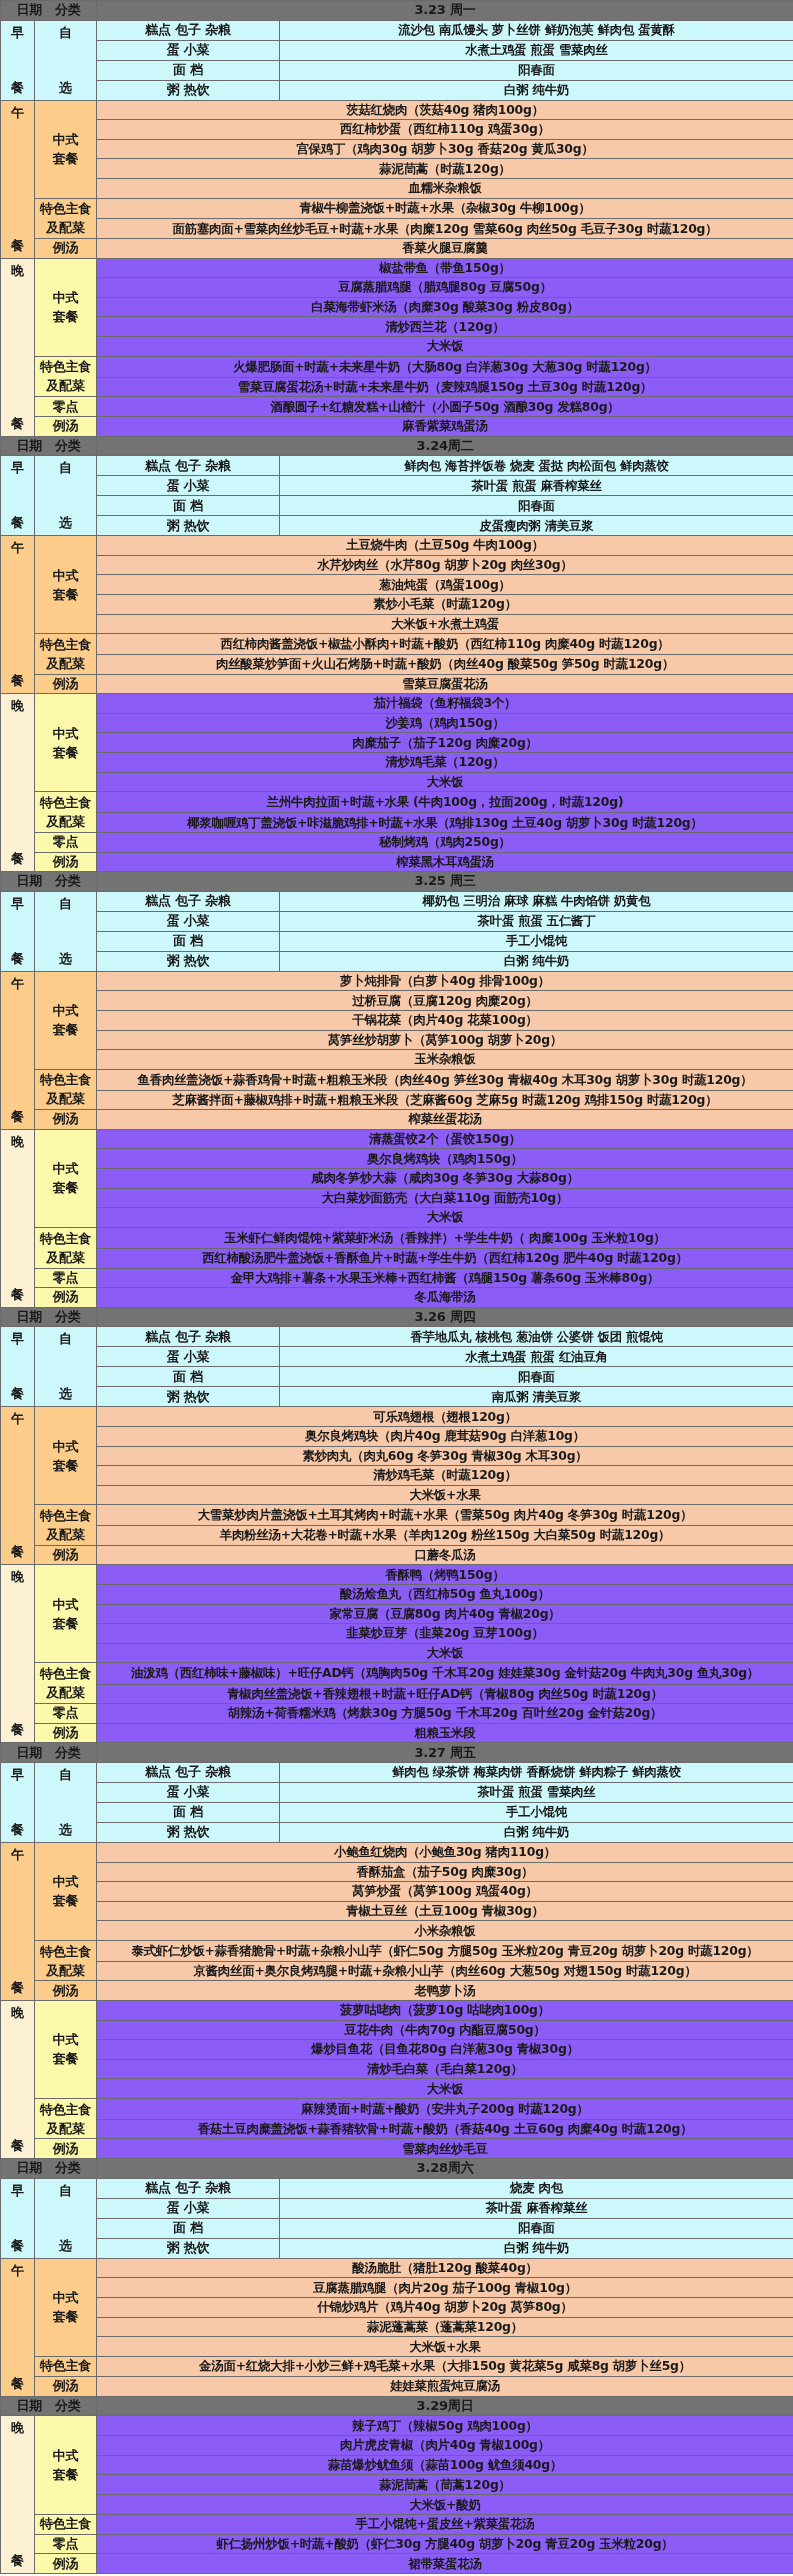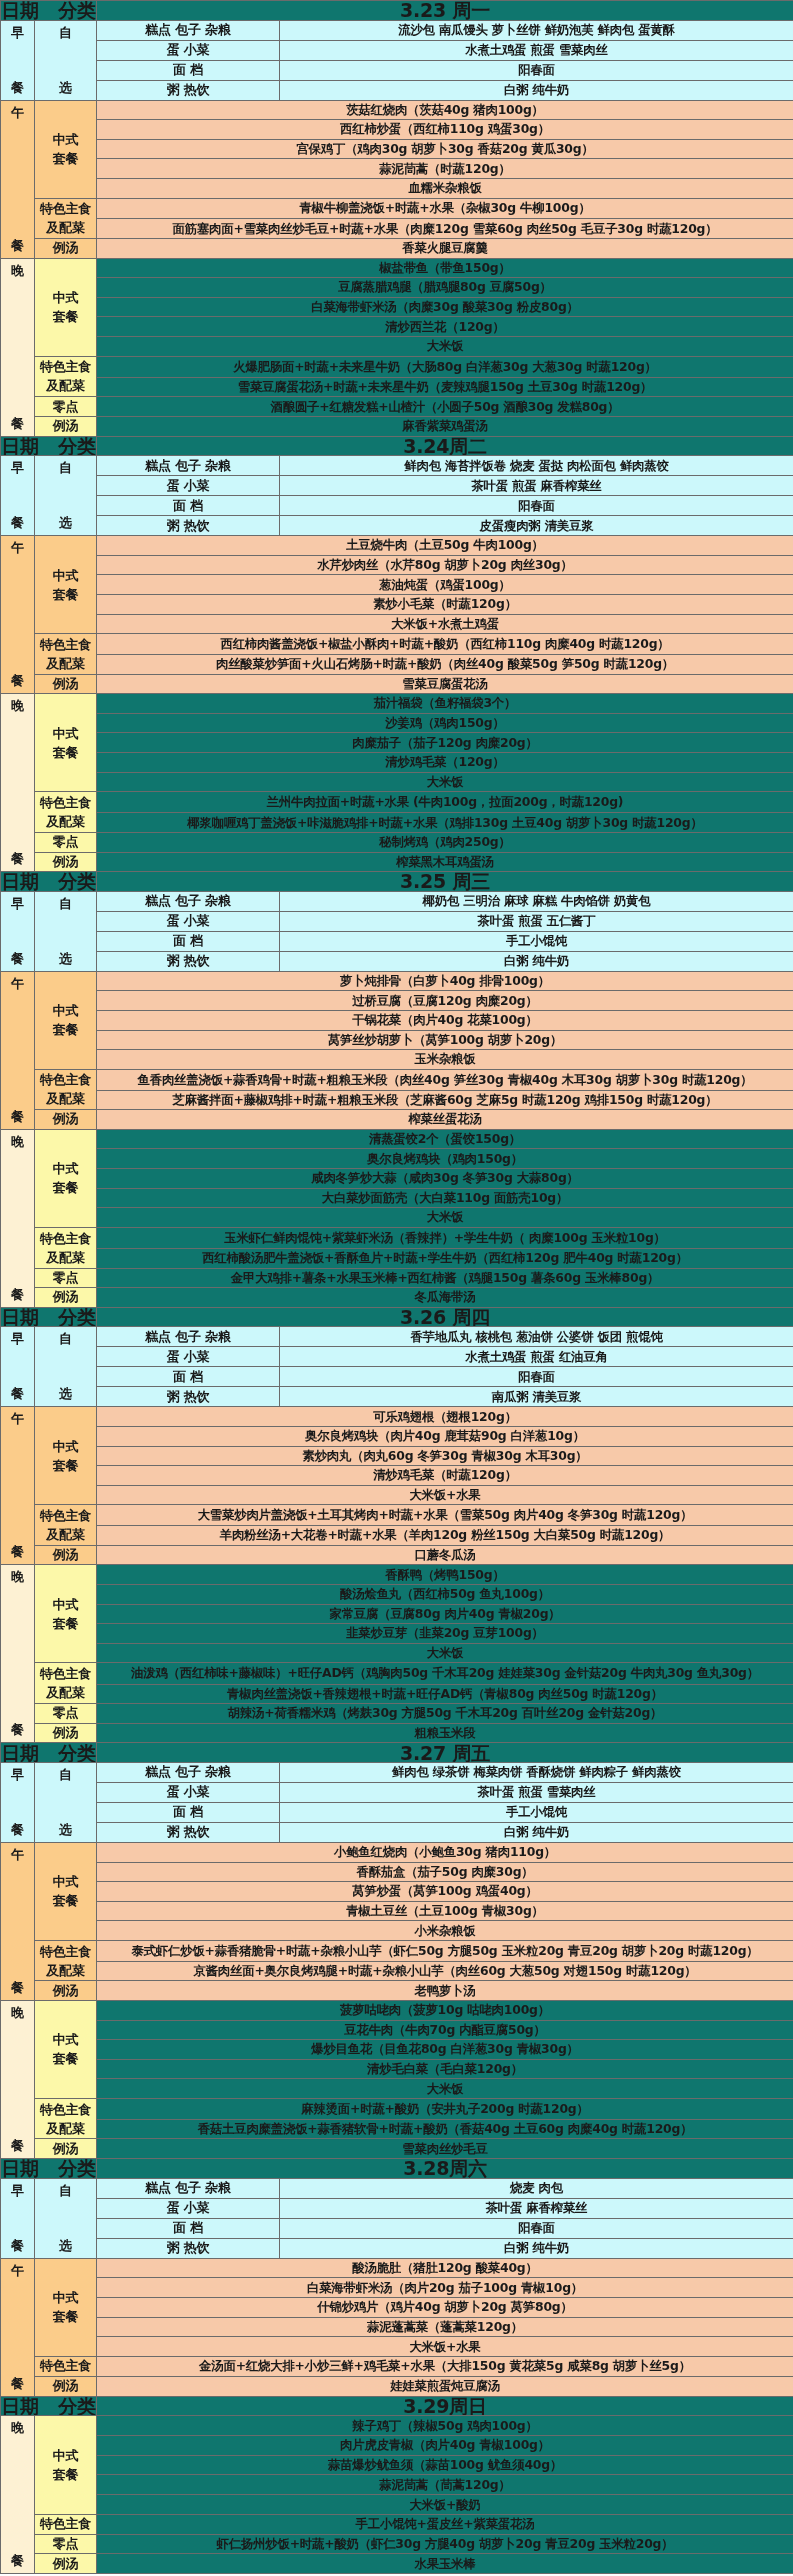--- a/index.html
+++ b/index.html
@@ -1,24 +1,24 @@
 <!DOCTYPE html>
 <html><head>
 <meta charset="utf-8">
 <style>
   html,body{margin:0;padding:0;background:#ffffff;}
   body{width:793px;font-family:"DejaVu Sans","Liberation Sans",sans-serif;font-weight:bold;color:#1a1a1a;}
   table{border-collapse:collapse;width:793px;table-layout:fixed;}
   td{border:1px solid #6b6b6b;padding:0;height:18.6px;line-height:18px;font-size:12.4px;text-align:center;white-space:nowrap;overflow:hidden;letter-spacing:-0.2px;}
   col.c1{width:34px;} col.c2{width:62px;} col.c3{width:183px;} col.c4{width:514px;}
-  .hdr td{background:#0f766e;font-size:19px;}
+  .hdr td{background:#737373;font-size:13px;}
   .bf{background:#ccf8fb;}
   .ln{background:#f7c9a9;}
   .ln-lbl{background:#fbcc8a;}
-  .dn{background:#0f766e;}
+  .dn{background:#8b5cf6;}
   .dn-meal{background:#fdf1d3;}
   .dn-lbl{background:#fcf8a9;}
   .meal{font-size:13px;vertical-align:middle;line-height:20px;}
   .cat{font-size:13px;}
   .tall{vertical-align:middle;}
 </style>
 </head>
 <body>
 
 <table>
@@ -676,21 +676,21 @@
         </td>
         <td class="ln-lbl cat tall" rowspan="5">
           <div style="line-height:19px">
             <div>中式</div>
             <div>套餐</div>
           </div>
         </td>
         <td class="ln" colspan="2">酸汤脆肚（猪肚120g  酸菜40g）</td>
       </tr>
       <tr>
-        <td class="ln" colspan="2">白菜海带虾米汤（肉片20g 茄子100g 青椒10g）</td>
+        <td class="ln" colspan="2">豆腐蒸腊鸡腿（肉片20g 茄子100g 青椒10g）</td>
       </tr>
       <tr>
         <td class="ln" colspan="2">什锦炒鸡片（鸡片40g 胡萝卜20g 莴笋80g）</td>
       </tr>
       <tr>
         <td class="ln" colspan="2">蒜泥蓬蒿菜（蓬蒿菜120g）</td>
       </tr>
       <tr>
         <td class="ln" colspan="2">大米饭+水果</td>
       </tr>
@@ -736,17 +736,17 @@
       <tr>
         <td class="dn-lbl cat">特色主食</td>
         <td class="dn" colspan="2">手工小馄饨+蛋皮丝+紫菜蛋花汤</td>
       </tr>
       <tr>
         <td class="dn-lbl cat">零点</td>
         <td class="dn" colspan="2">虾仁扬州炒饭+时蔬+酸奶（虾仁30g 方腿40g 胡萝卜20g 青豆20g 玉米粒20g）</td>
       </tr>
       <tr>
         <td class="dn-lbl cat">例汤</td>
-        <td class="dn" colspan="2">水果玉米棒</td>
+        <td class="dn" colspan="2">裙带菜蛋花汤</td>
       </tr>
     </tbody>
 </table>
 
 
 </body></html>

